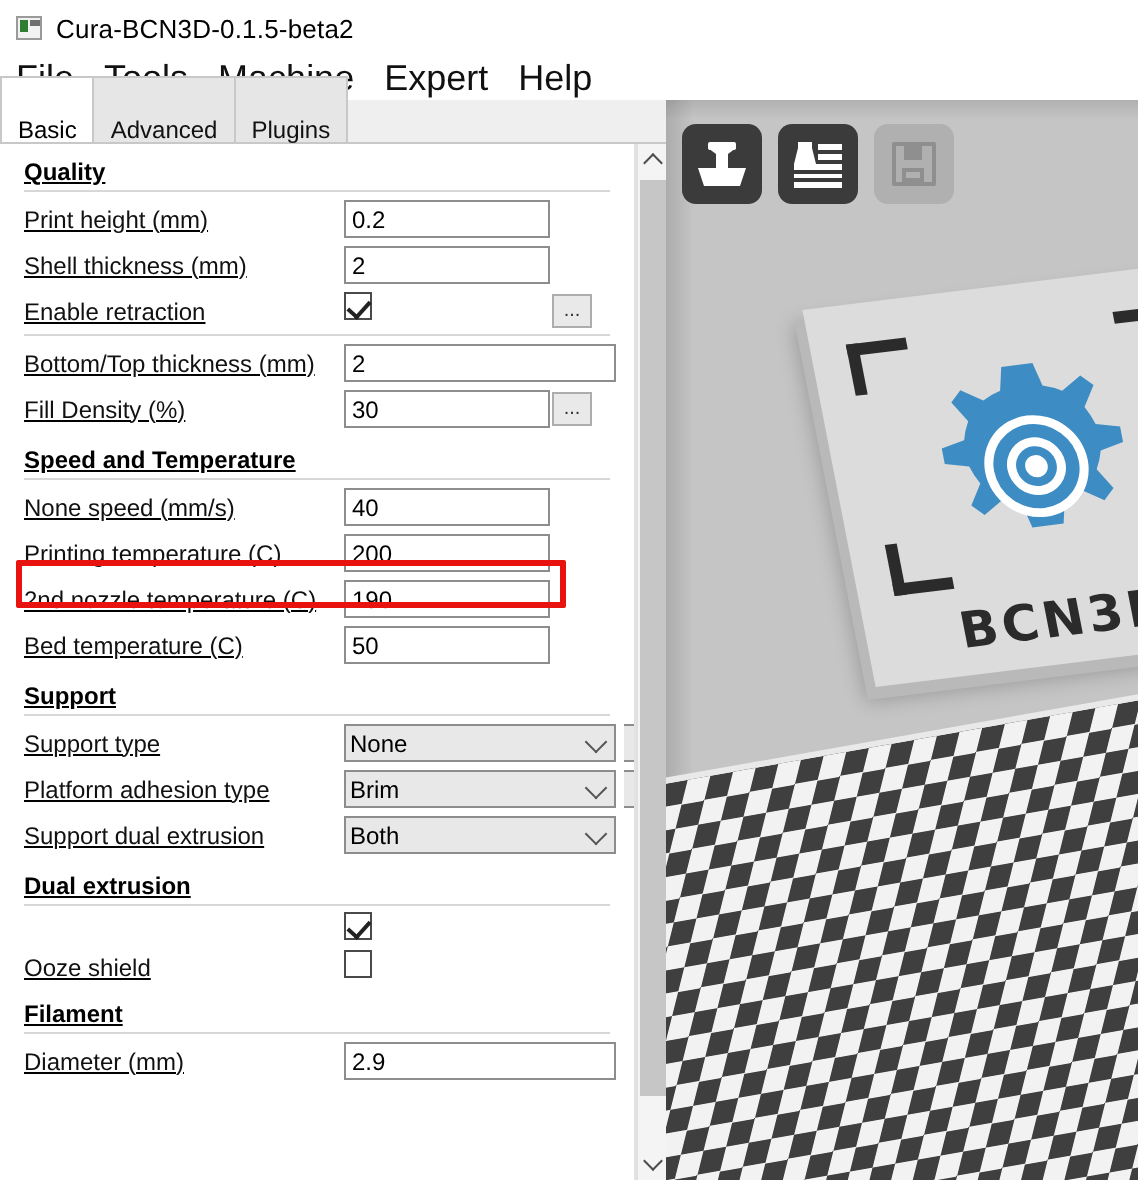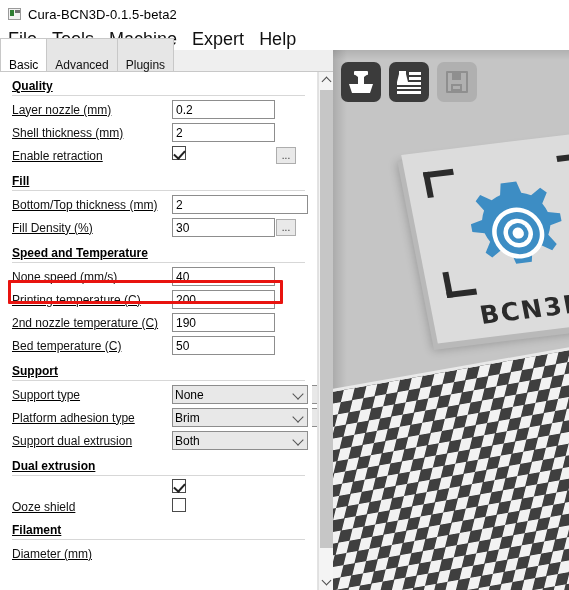--- a/index.html
+++ b/index.html
@@ -244,42 +244,41 @@
     <div class="tab">Advanced</div>
     <div class="tab">Plugins</div>
   </div>
 
   <div class="settings">
 
     <div class="sec">
       <div class="sec-title">Quality</div>
       <div class="sec-rule"></div>
       <div class="row">
-        <span class="lbl">Layer nozzle (mm)</span>
+        <span class="lbl">Print height (mm)</span>
         <span class="ctl">
           <input class="txt" type="text" value="0.2" style="">
         </span>
       </div>
       <div class="row">
         <span class="lbl">Shell thickness (mm)</span>
         <span class="ctl">
           <input class="txt" type="text" value="2" style="">
         </span>
       </div>
       <div class="row">
         <span class="lbl">Enable retraction</span>
         <span class="ctl">
           <span class="chk on"></span>
         </span>
         <span class="dots">...</span>
       </div>
     </div>
 
     <div class="sec">
-      <div class="sec-title">Fill</div>
       <div class="sec-rule"></div>
       <div class="row">
         <span class="lbl">Bottom/Top thickness (mm)</span>
         <span class="ctl">
           <input class="txt wide" type="text" value="2" style="">
         </span>
       </div>
       <div class="row">
         <span class="lbl">Fill Density (%)</span>
         <span class="ctl">
@@ -372,20 +371,23 @@
           <span class="chk"></span>
         </span>
       </div>
     </div>
 
     <div class="sec">
       <div class="sec-title">Filament</div>
       <div class="sec-rule"></div>
       <div class="row">
         <span class="lbl">Diameter (mm)</span>
+        <span class="ctl">
+          <input class="txt wide" type="text" value="2.9" style="">
+        </span>
       </div>
     </div>
 
   </div>
 
   <div class="hilite"></div>
 
   <div class="vscroll">
     <div class="arrow up">
         <i></i>

